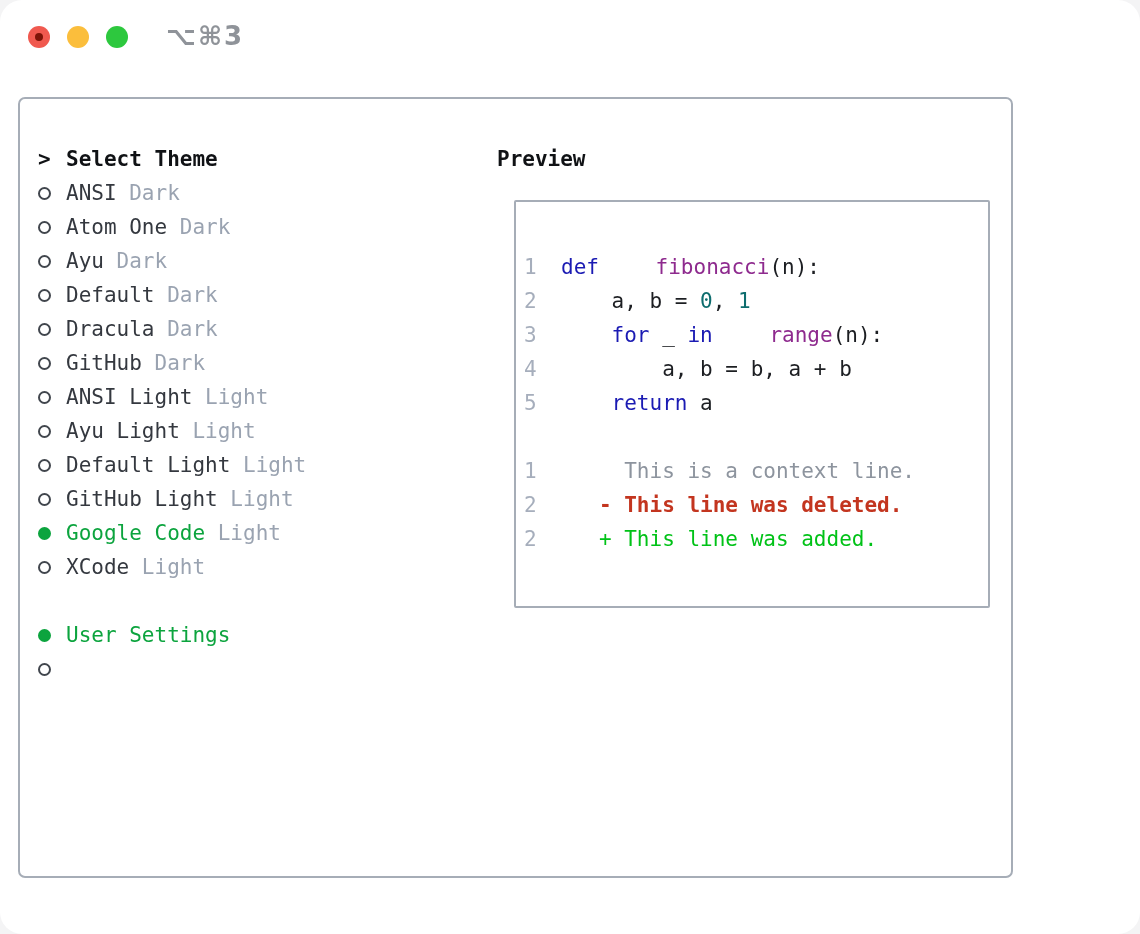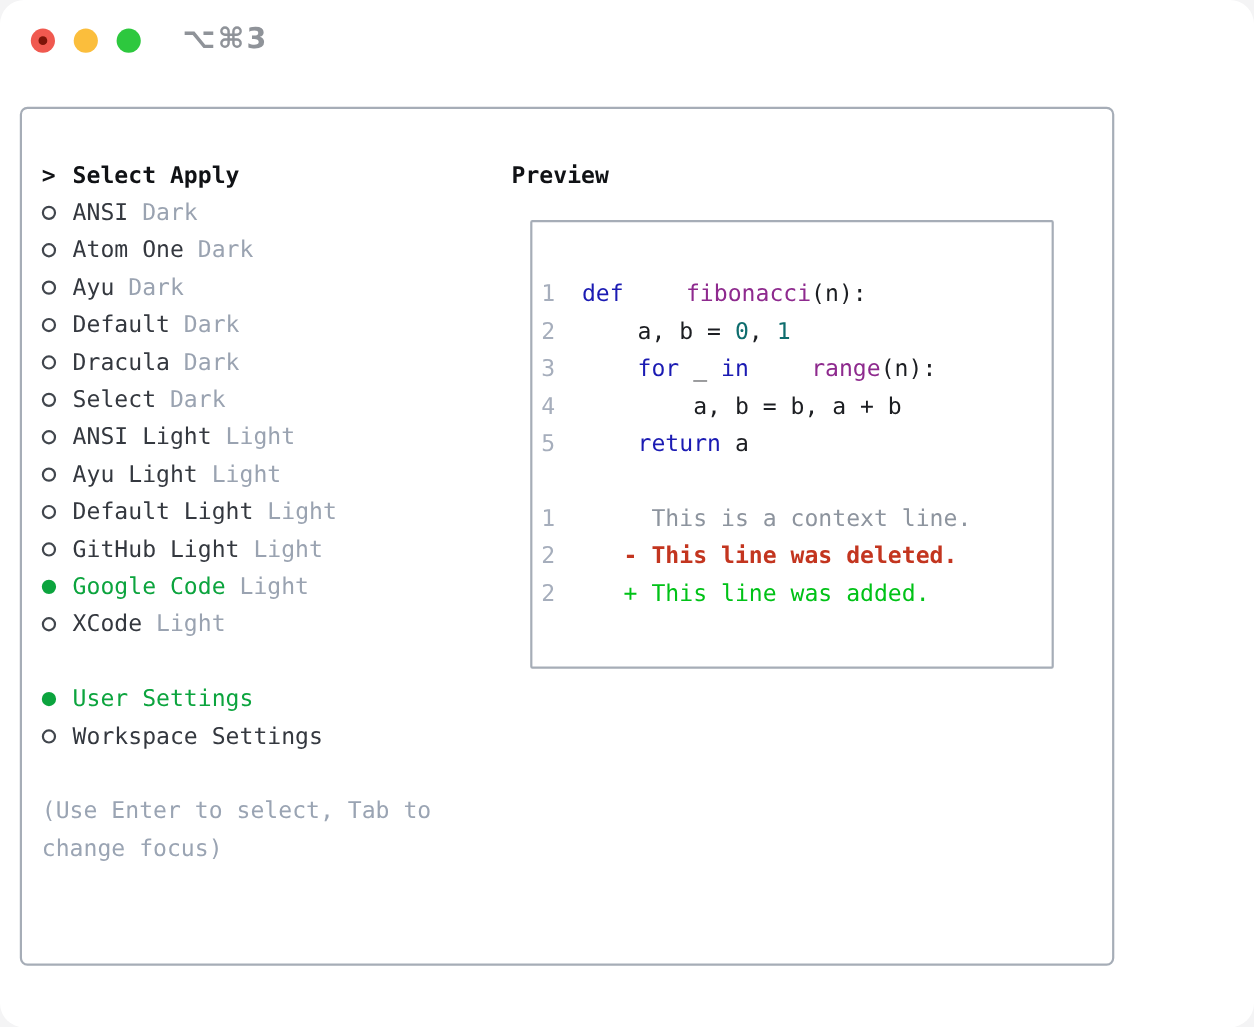--- a/index.html
+++ b/index.html
@@ -29,21 +29,21 @@
   .mk { width: 28px; display: flex; align-items: center; flex: none; }
   .circ { width: 13px; height: 13px; border-radius: 50%; border: 2px solid #41464d; }
   .sel .circ { background: var(--selected-green); border-color: var(--selected-green); }
   .sel .nm { color: var(--selected-green); text-align: center; }
   .hd, .cursor { font-weight: bold; color: var(--header-text); }
   .cursor { width: 28px; flex: none; }
   .vr { color: var(--variant-text); margin-left: 1ch; text-align: right; }
   .spacer { height: 34px; }
   .hint { color: var(--hint-text); line-height: 34px; }
   
-  .right-col { position: absolute; left: 445px; top: 43px; }
+  .right-col { position: absolute; left: 477px; top: 43px; }
   .pv-label { font-size: 21px; font-weight: bold; height: 34px; line-height: 34px; color: var(--header-text); }
   .pv-box {
     margin-top: 24px; margin-left: 17px; width: 476px; height: 408px;
     border: 2px solid var(--border); border-radius: 2px; background: #fff;
     padding: 48px 0 0 8px; overflow: hidden;
   }
   .crow { height: 34px; line-height: 34px; font-size: 21px; white-space: pre; display: flex; }
   .ln { color: var(--line-number); width: 37px; flex: none; }
   .tk { white-space: pre; }
   .tk.kw  { color: var(--keyword); }
@@ -65,21 +65,21 @@
   <div class="tl tl-yellow"></div>
   <div class="tl tl-green"></div>
   <div class="shortcut">⌥⌘3</div>
 
   <div class="main-box">
 
     <div class="left-col">
 
       <div class="row">
         <span class="cursor">&gt;</span>
-        <span class="hd">Select Apply</span>
+        <span class="hd">Select Theme</span>
       </div>
 
       <div class="row item">
         <span class="mk"><span class="circ"></span></span>
         <span class="nm">ANSI</span>
         <span class="vr">Dark</span>
       </div>
       <div class="row item">
         <span class="mk"><span class="circ"></span></span>
         <span class="nm">Atom One</span>
@@ -95,21 +95,21 @@
         <span class="nm">Default</span>
         <span class="vr">Dark</span>
       </div>
       <div class="row item">
         <span class="mk"><span class="circ"></span></span>
         <span class="nm">Dracula</span>
         <span class="vr">Dark</span>
       </div>
       <div class="row item">
         <span class="mk"><span class="circ"></span></span>
-        <span class="nm">Select</span>
+        <span class="nm">GitHub</span>
         <span class="vr">Dark</span>
       </div>
       <div class="row item">
         <span class="mk"><span class="circ"></span></span>
         <span class="nm">ANSI Light</span>
         <span class="vr">Light</span>
       </div>
       <div class="row item">
         <span class="mk"><span class="circ"></span></span>
         <span class="nm">Ayu Light</span>
@@ -137,29 +137,24 @@
       </div>
 
       <div class="spacer"></div>
 
       <div class="row item sel">
         <span class="mk"><span class="circ"></span></span>
         <span class="nm">User Settings</span>
       </div>
       <div class="row item">
         <span class="mk"><span class="circ"></span></span>
-        <span class="nm">Workspace Settings</span>
       </div>
 
       <div class="spacer"></div>
 
-      <div class="hint">
-        <div>(Use Enter to select, Tab to</div>
-        <div>change focus)</div>
-      </div>
     </div>
 
     <div class="right-col">
       <div class="pv-label">Preview</div>
 
       <div class="pv-box">
 
         <div class="crow">
           <span class="ln">1</span><span class="tk kw">def </span><span class="tk fn">fibonacci</span><span class="tk pl">(n):</span>
         </div>

